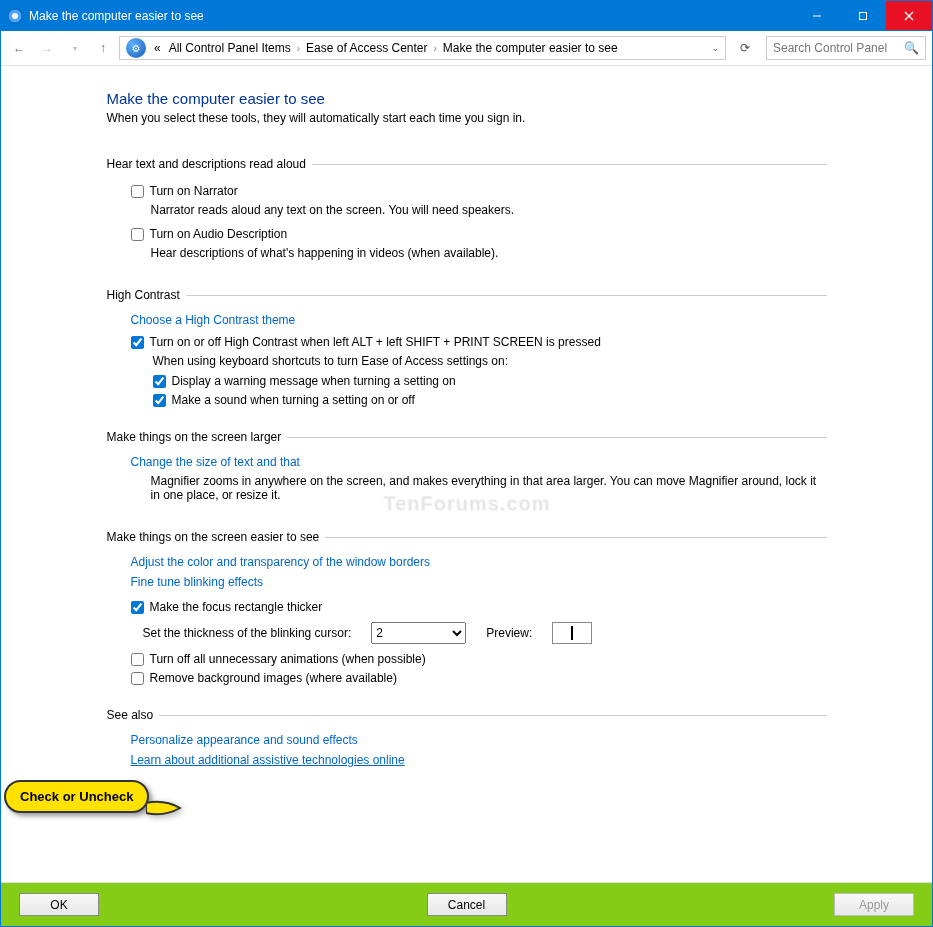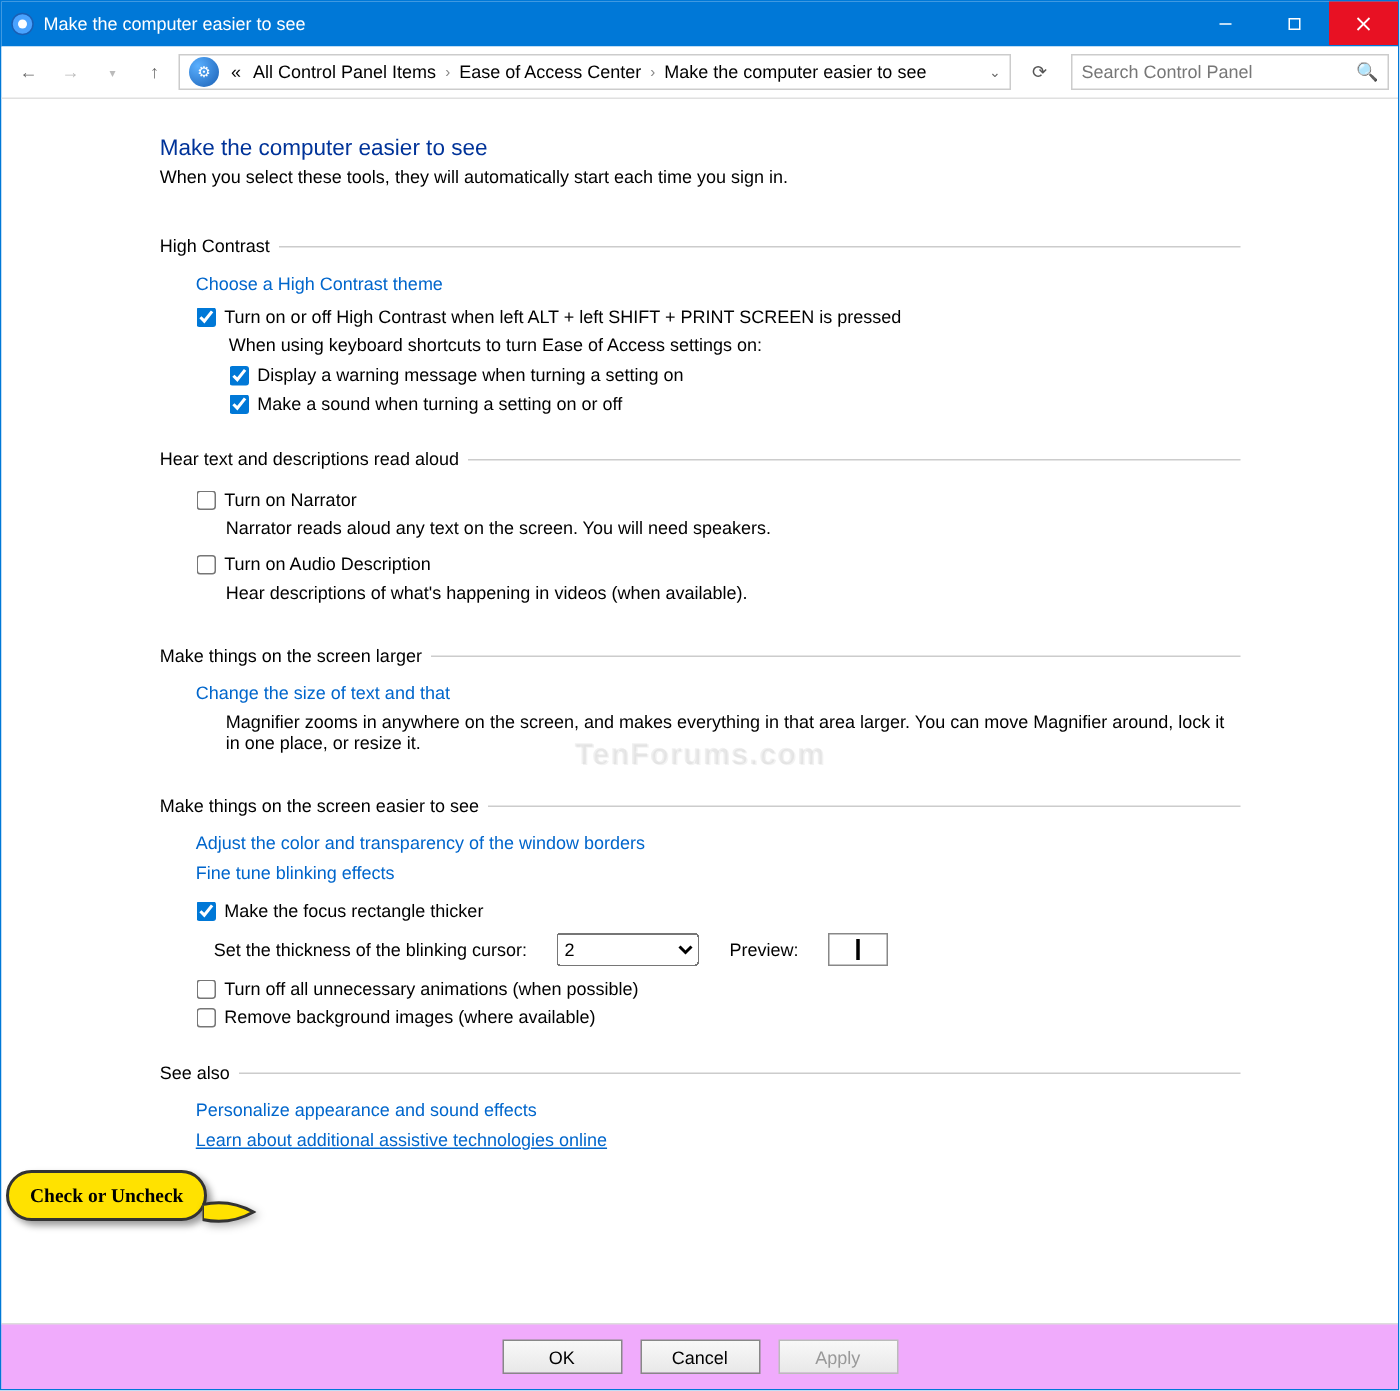--- a/index.html
+++ b/index.html
@@ -37,21 +37,21 @@
     gap: 4px;
     background: #fff;
   }
   .nav-arrow { width: 24px; height: 24px; display:flex;align-items:center;justify-content:center;color:#666;}
   .nav-arrow.disabled { color: #bbb; }
   .addr-icon { width:20px;height:20px;border-radius:50%;background:radial-gradient(circle at 30% 30%,#5ab0ff,#1a5fb4);display:inline-flex;align-items:center;justify-content:center;color:white;font-size:10px;margin-right:4px;}
   .breadcrumbs { flex: 1; display: flex; align-items: center; padding: 0 6px; height: 24px; border:1px solid #ccc; font-size:12px;}
   .crumb { padding: 0 4px; }
   .crumb-sep { color: #888; font-size: 10px; padding: 0 2px; }
   .refresh { width:22px; margin-left:4px; color:#555;display:flex;align-items:center;justify-content:center;}
-  .search-box { width: 212px; height: 24px; border: 1px solid #ccc; display: flex; align-items: center; padding: 0 6px; margin-left: 6px; color:#777;}
+  .search-box { width: 160px; height: 24px; border: 1px solid #ccc; display: flex; align-items: center; padding: 0 6px; margin-left: 6px; color:#777;}
   .search-box .s-icon { margin-left:auto; color:#0078d7;}
 
   .content { flex: 1; overflow: auto; padding: 24px 30px 0 30px; position: relative; background:#fff;}
   .page { max-width: 720px; margin: 0 auto; }
   .page-title { color: #003399; font-size: 15px; font-weight: normal; margin-bottom: 4px; }
   .page-desc { font-size: 12px; margin-bottom: 32px; }
 
   fieldset { border: none; border-top: 1px solid #ccc; padding: 0; margin: 0 0 18px 0; }
   legend { font-size: 12px; padding-right: 6px; color: #000; }
   .group-body { padding: 8px 0 0 24px; }
@@ -78,38 +78,38 @@
     z-index: 10;
     display: flex;
     align-items: center;
   }
   .callout-bubble {
     background: #ffe200;
     border: 2px solid #333;
     border-radius: 18px;
     padding: 7px 14px;
     font-weight: bold;
-    font-family: Liberation Serif, serif;
+    font-family: Liberation Sans, sans-serif;
     font-size: 13px;
     box-shadow: 3px 3px 5px rgba(0,0,0,0.4);
     position: relative;
   }
   .callout-tail {
     width: 0; height: 0;
     margin-left:-3px;
   }
   .callout-tail svg { display:block; filter: drop-shadow(2px 2px 3px rgba(0,0,0,0.3));}
 
   .button-bar {
     border-top: 1px solid #ddd;
-    background: #f0abfc;
+    background: #84cc16;
     padding: 10px 18px;
     display: flex;
-    justify-content: center;
-    gap: 12px;
+    justify-content: space-between;
+    gap: 24px;
   }
   .btn {
     min-width: 80px;
     height: 23px;
     border: 1px solid #888;
     background: linear-gradient(#f8f8f8,#e8e8e8);
     font-size: 12px;
     cursor: pointer;
   }
   .btn:disabled { color:#999; border-color:#bbb; cursor:default;}
@@ -169,20 +169,36 @@
     </div>
   </div>
 
   <div class="content">
     <div class="watermark">TenForums.com</div>
     <div class="page">
       <h1 class="page-title">Make the computer easier to see</h1>
       <div class="page-desc">When you select these tools, they will automatically start each time you sign in.</div>
 
       <fieldset>
+        <legend>Hear text and descriptions read aloud</legend>
+        <div class="group-body">
+          <div class="cb-row">
+            <input type="checkbox" style="">
+            <label>Turn on Narrator</label>
+          </div>
+          <div class="help-text">Narrator reads aloud any text on the screen. You will need speakers.</div>
+          <div class="cb-row">
+            <input type="checkbox" style="">
+            <label>Turn on Audio Description</label>
+          </div>
+          <div class="help-text">Hear descriptions of what's happening in videos (when available).</div>
+        </div>
+      </fieldset>
+
+      <fieldset>
         <legend>High Contrast</legend>
         <div class="group-body">
           <a class="link">Choose a High Contrast theme</a>
           <div class="cb-row">
             <input type="checkbox" checked="" style="">
             <label>Turn on or off High Contrast when left ALT + left SHIFT + PRINT SCREEN is pressed</label>
           </div>
           <div class="sub-indent">
             <div class="help-text">When using keyboard shortcuts to turn Ease of Access settings on:</div>
             <div class="cb-row">
@@ -191,36 +207,20 @@
             </div>
             <div class="cb-row">
               <input type="checkbox" checked="" style="">
               <label>Make a sound when turning a setting on or off</label>
             </div>
           </div>
         </div>
       </fieldset>
 
       <fieldset>
-        <legend>Hear text and descriptions read aloud</legend>
-        <div class="group-body">
-          <div class="cb-row">
-            <input type="checkbox" style="">
-            <label>Turn on Narrator</label>
-          </div>
-          <div class="help-text">Narrator reads aloud any text on the screen. You will need speakers.</div>
-          <div class="cb-row">
-            <input type="checkbox" style="">
-            <label>Turn on Audio Description</label>
-          </div>
-          <div class="help-text">Hear descriptions of what's happening in videos (when available).</div>
-        </div>
-      </fieldset>
-
-      <fieldset>
         <legend>Make things on the screen larger</legend>
         <div class="group-body">
           <a class="link">Change the size of text and that</a>
           <div class="help-text">Magnifier zooms in anywhere on the screen, and makes everything in that area larger. You can move Magnifier around, lock it in one place, or resize it.</div>
         </div>
       </fieldset>
 
       <fieldset>
         <legend>Make things on the screen easier to see</legend>
         <div class="group-body">

